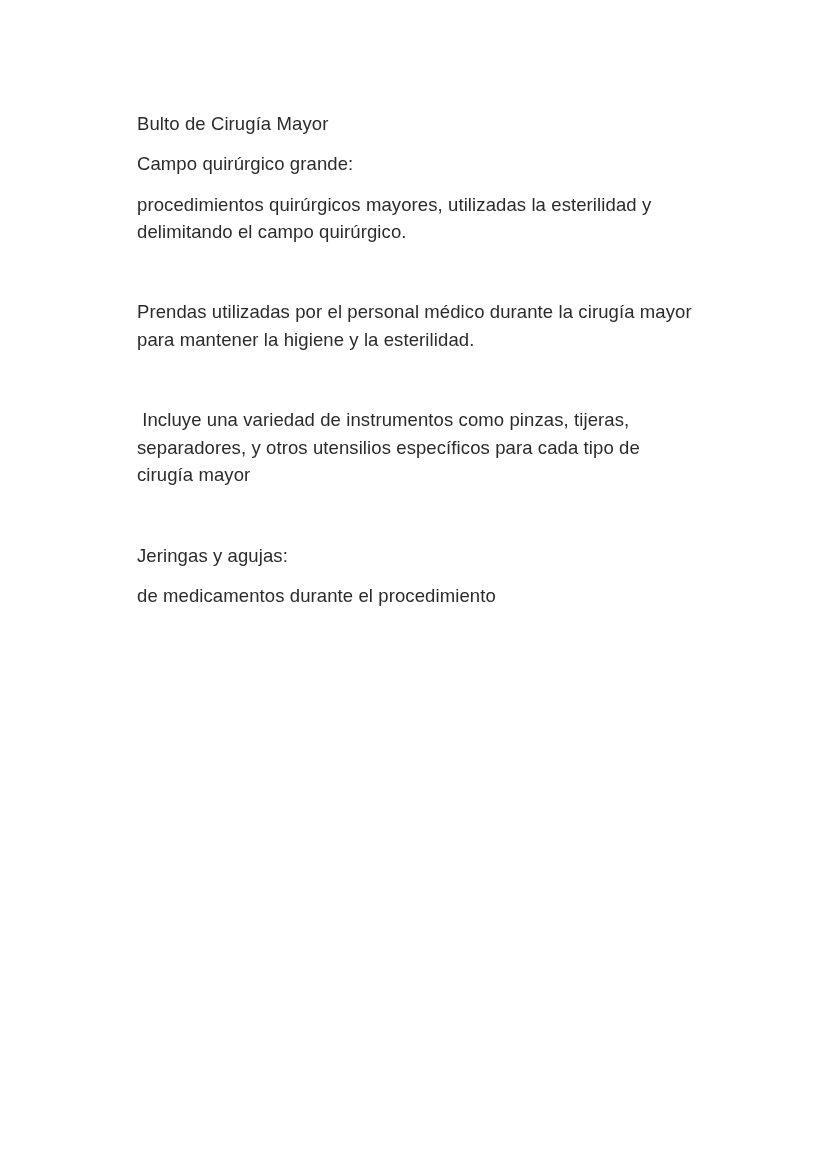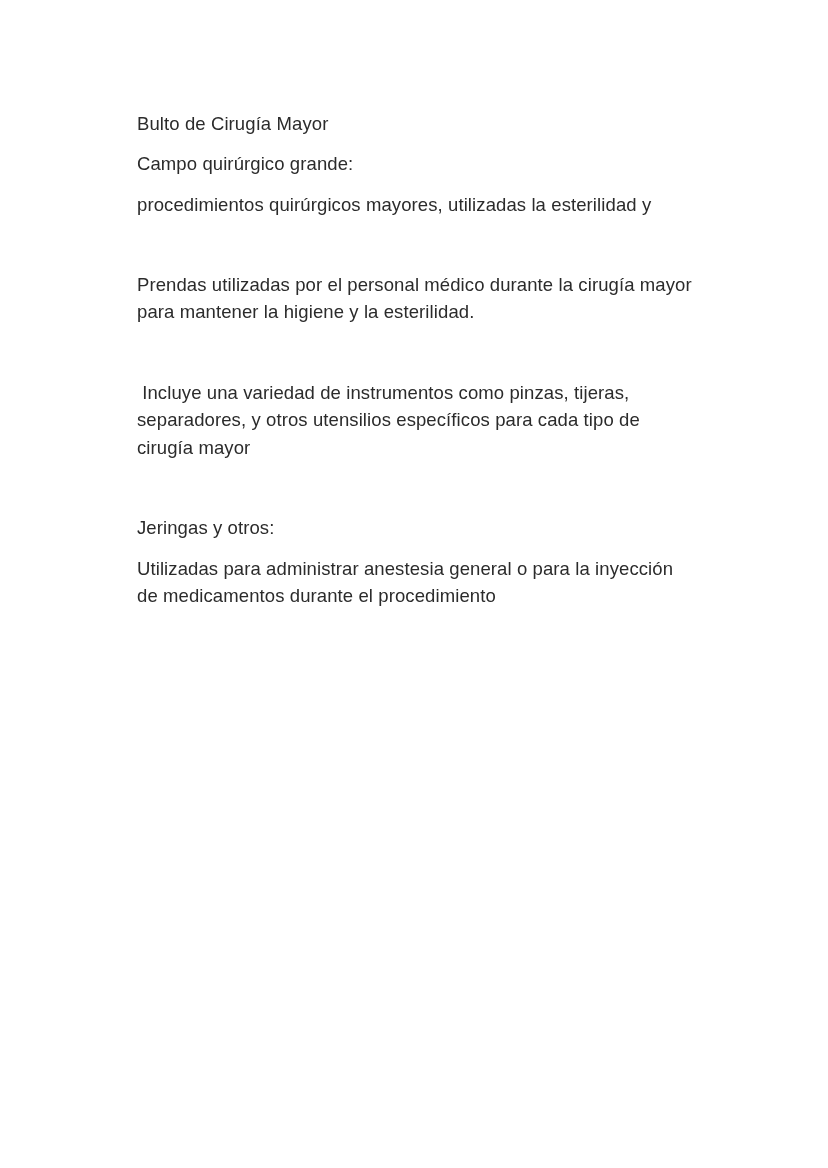--- a/index.html
+++ b/index.html
@@ -43,41 +43,41 @@
 
     <div class="para">
       <div class="line">Bulto de Cirugía Mayor</div>
     </div>
 
     <div class="para">
       <div class="line">Campo quirúrgico grande:</div>
     </div>
     <div class="para">
       <div class="line">procedimientos quirúrgicos mayores, utilizadas la esterilidad y</div>
+      <div class="line">delimitando el campo quirúrgico.</div>
     </div>
 
     <div class="spacer"></div>
 
     <div class="para">
       <div class="line">Prendas utilizadas por el personal médico durante la cirugía mayor</div>
       <div class="line">para mantener la higiene y la esterilidad.</div>
     </div>
 
     <div class="spacer"></div>
 
     <div class="para">
       <div class="line"> Incluye una variedad de instrumentos como pinzas, tijeras,</div>
       <div class="line">separadores, y otros utensilios específicos para cada tipo de</div>
       <div class="line">cirugía mayor</div>
     </div>
 
     <div class="spacer"></div>
 
     <div class="para">
-      <div class="line">Jeringas y otros:</div>
+      <div class="line">Jeringas y agujas:</div>
     </div>
     <div class="para">
-      <div class="line">Utilizadas para administrar anestesia general o para la inyección</div>
       <div class="line">de medicamentos durante el procedimiento</div>
     </div>
 
   </div>
 </div>
 
 </body></html>

